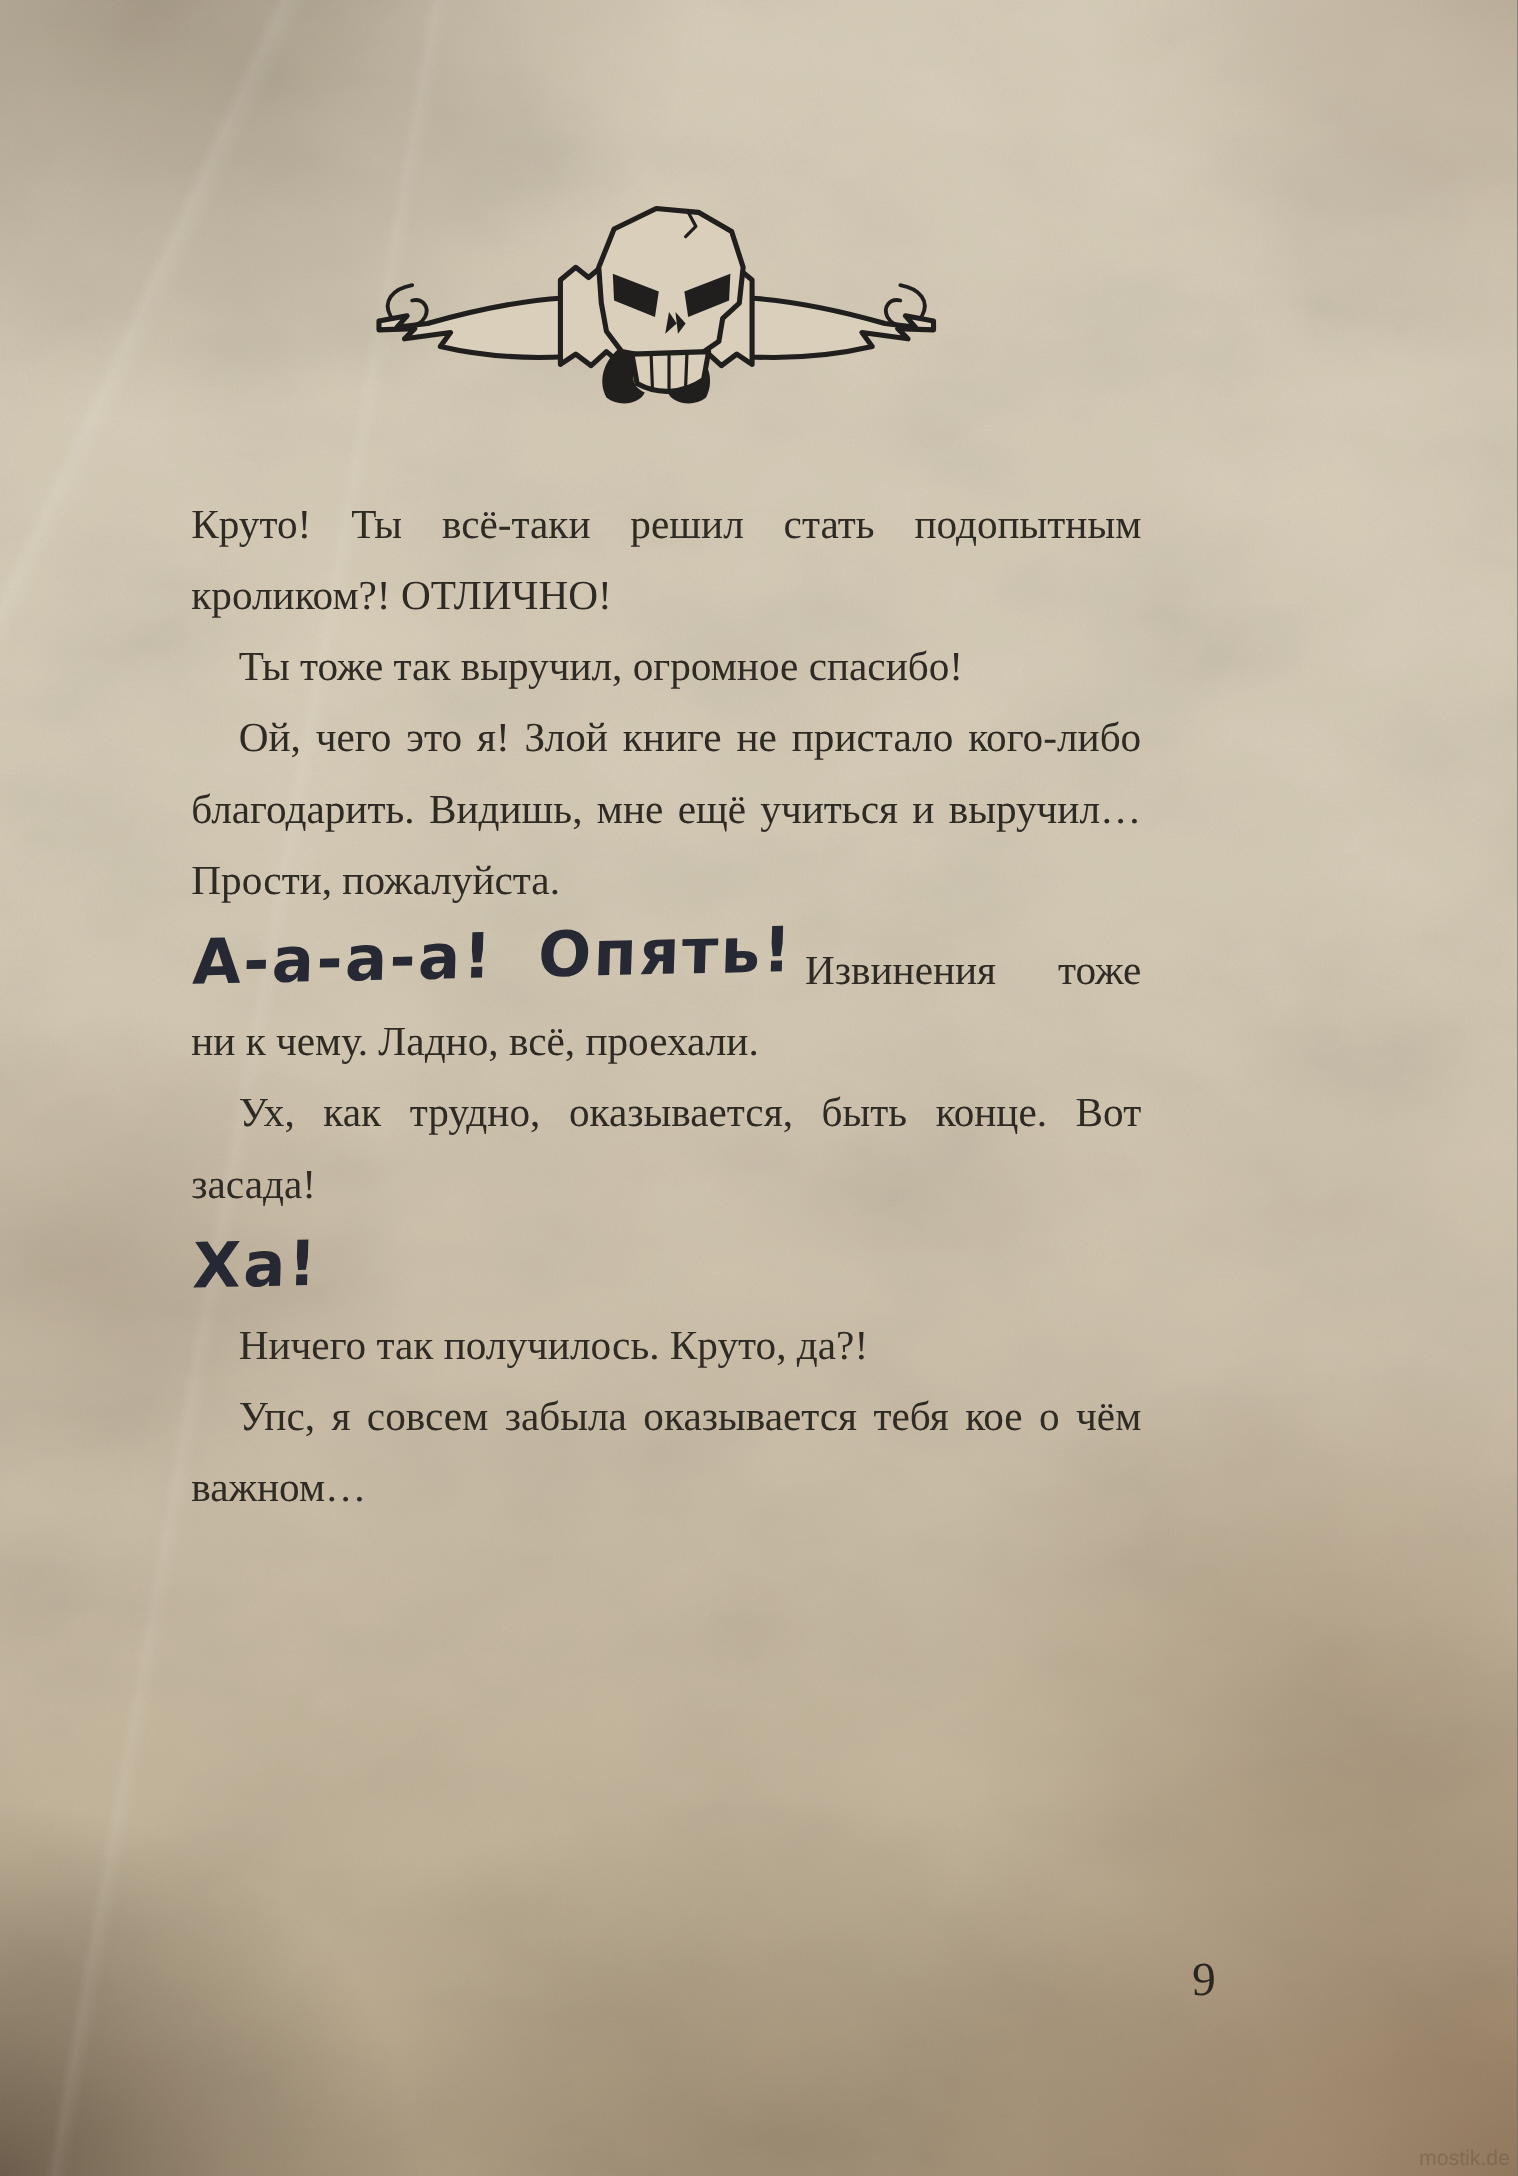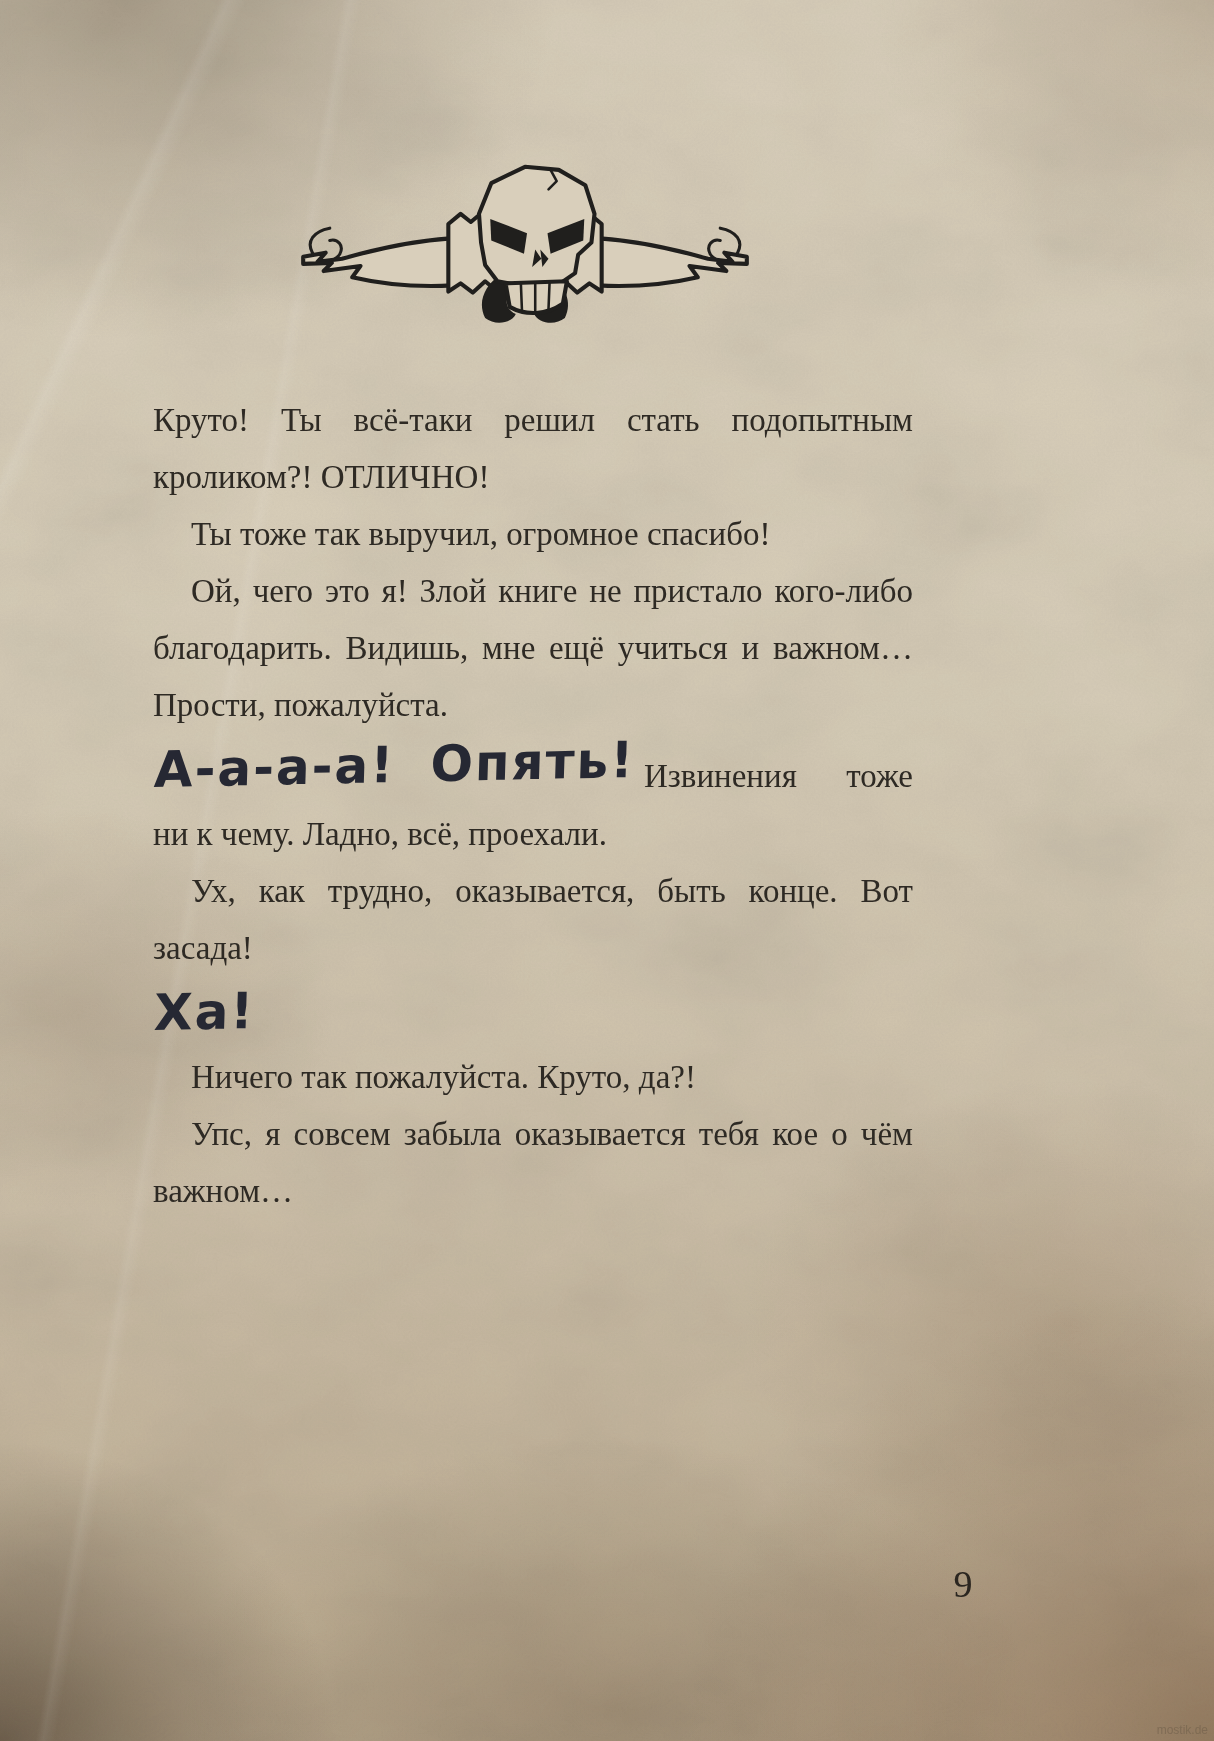--- a/index.html
+++ b/index.html
@@ -48,21 +48,21 @@
     padding-right:10px;
   }
   .page-number{
     position:absolute;left:928px;top:1562px;width:70px;
     font-family:"Liberation Serif","DejaVu Serif",serif;
     font-size:38px;color:#2b2620;text-align:center;
   }
   .watermark{
     position:absolute;right:6px;bottom:4px;
     font-family:"Liberation Sans","DejaVu Sans",sans-serif;
-    font-size:12px;color:rgba(110,92,72,0.55);
+    font-size:17px;color:rgba(110,92,72,0.55);
   }
 </style>
 </head>
 <body>
 
 <div class="page">
 
   <svg class="grain" aria-hidden="true">
     <filter id="clouds">
         <feTurbulence type="fractalNoise" baseFrequency="0.006 0.009" numOctaves="4" seed="11"></feTurbulence>
@@ -98,23 +98,23 @@
 
     <path fill="#201f1d" stroke="none" d="M232,104 L235,87 L241,96 Z M242,104 L240,87 L248,96 Z"></path>
 
     <path fill="#d9cfbb" d="M206,120 L266,118 L262,140 C246,151 226,152 210,143 Z"></path>
     <path d="M221,121 L222,146 M235,121 L235,148 M249,120 L248,145" stroke-width="2.5"></path>
   </svg>
 
   <div class="text-block">
       <p class="para">Круто! Ты всё-таки решил стать подопытным кроликом?! ОТЛИЧНО!</p>
       <p class="para indent">Ты тоже так выручил, огромное спасибо!</p>
-      <p class="para indent">Ой, чего это я! Злой книге не пристало кого-либо благодарить. Видишь, мне ещё учиться и важном… Прости, пожалуйста.</p>
+      <p class="para indent">Ой, чего это я! Злой книге не пристало кого-либо благодарить. Видишь, мне ещё учиться и выручил… Прости, пожалуйста.</p>
       <p class="para"><span class="comic">А-а-а-а! Опять!</span>Извинения тоже ни к чему. Ладно, всё, проехали.</p>
       <p class="para indent">Ух, как трудно, оказывается, быть конце. Вот засада!</p>
       <p class="para"><span class="comic">Ха!</span></p>
-      <p class="para indent">Ничего так пожалуйста. Круто, да?!</p>
+      <p class="para indent">Ничего так получилось. Круто, да?!</p>
       <p class="para indent">Упс, я совсем забыла оказывается тебя кое о чём важном…</p>
     </div>
 
   <div class="page-number">9</div>
   <div class="watermark">mostik.de</div>
 </div>
 
 </body></html>

